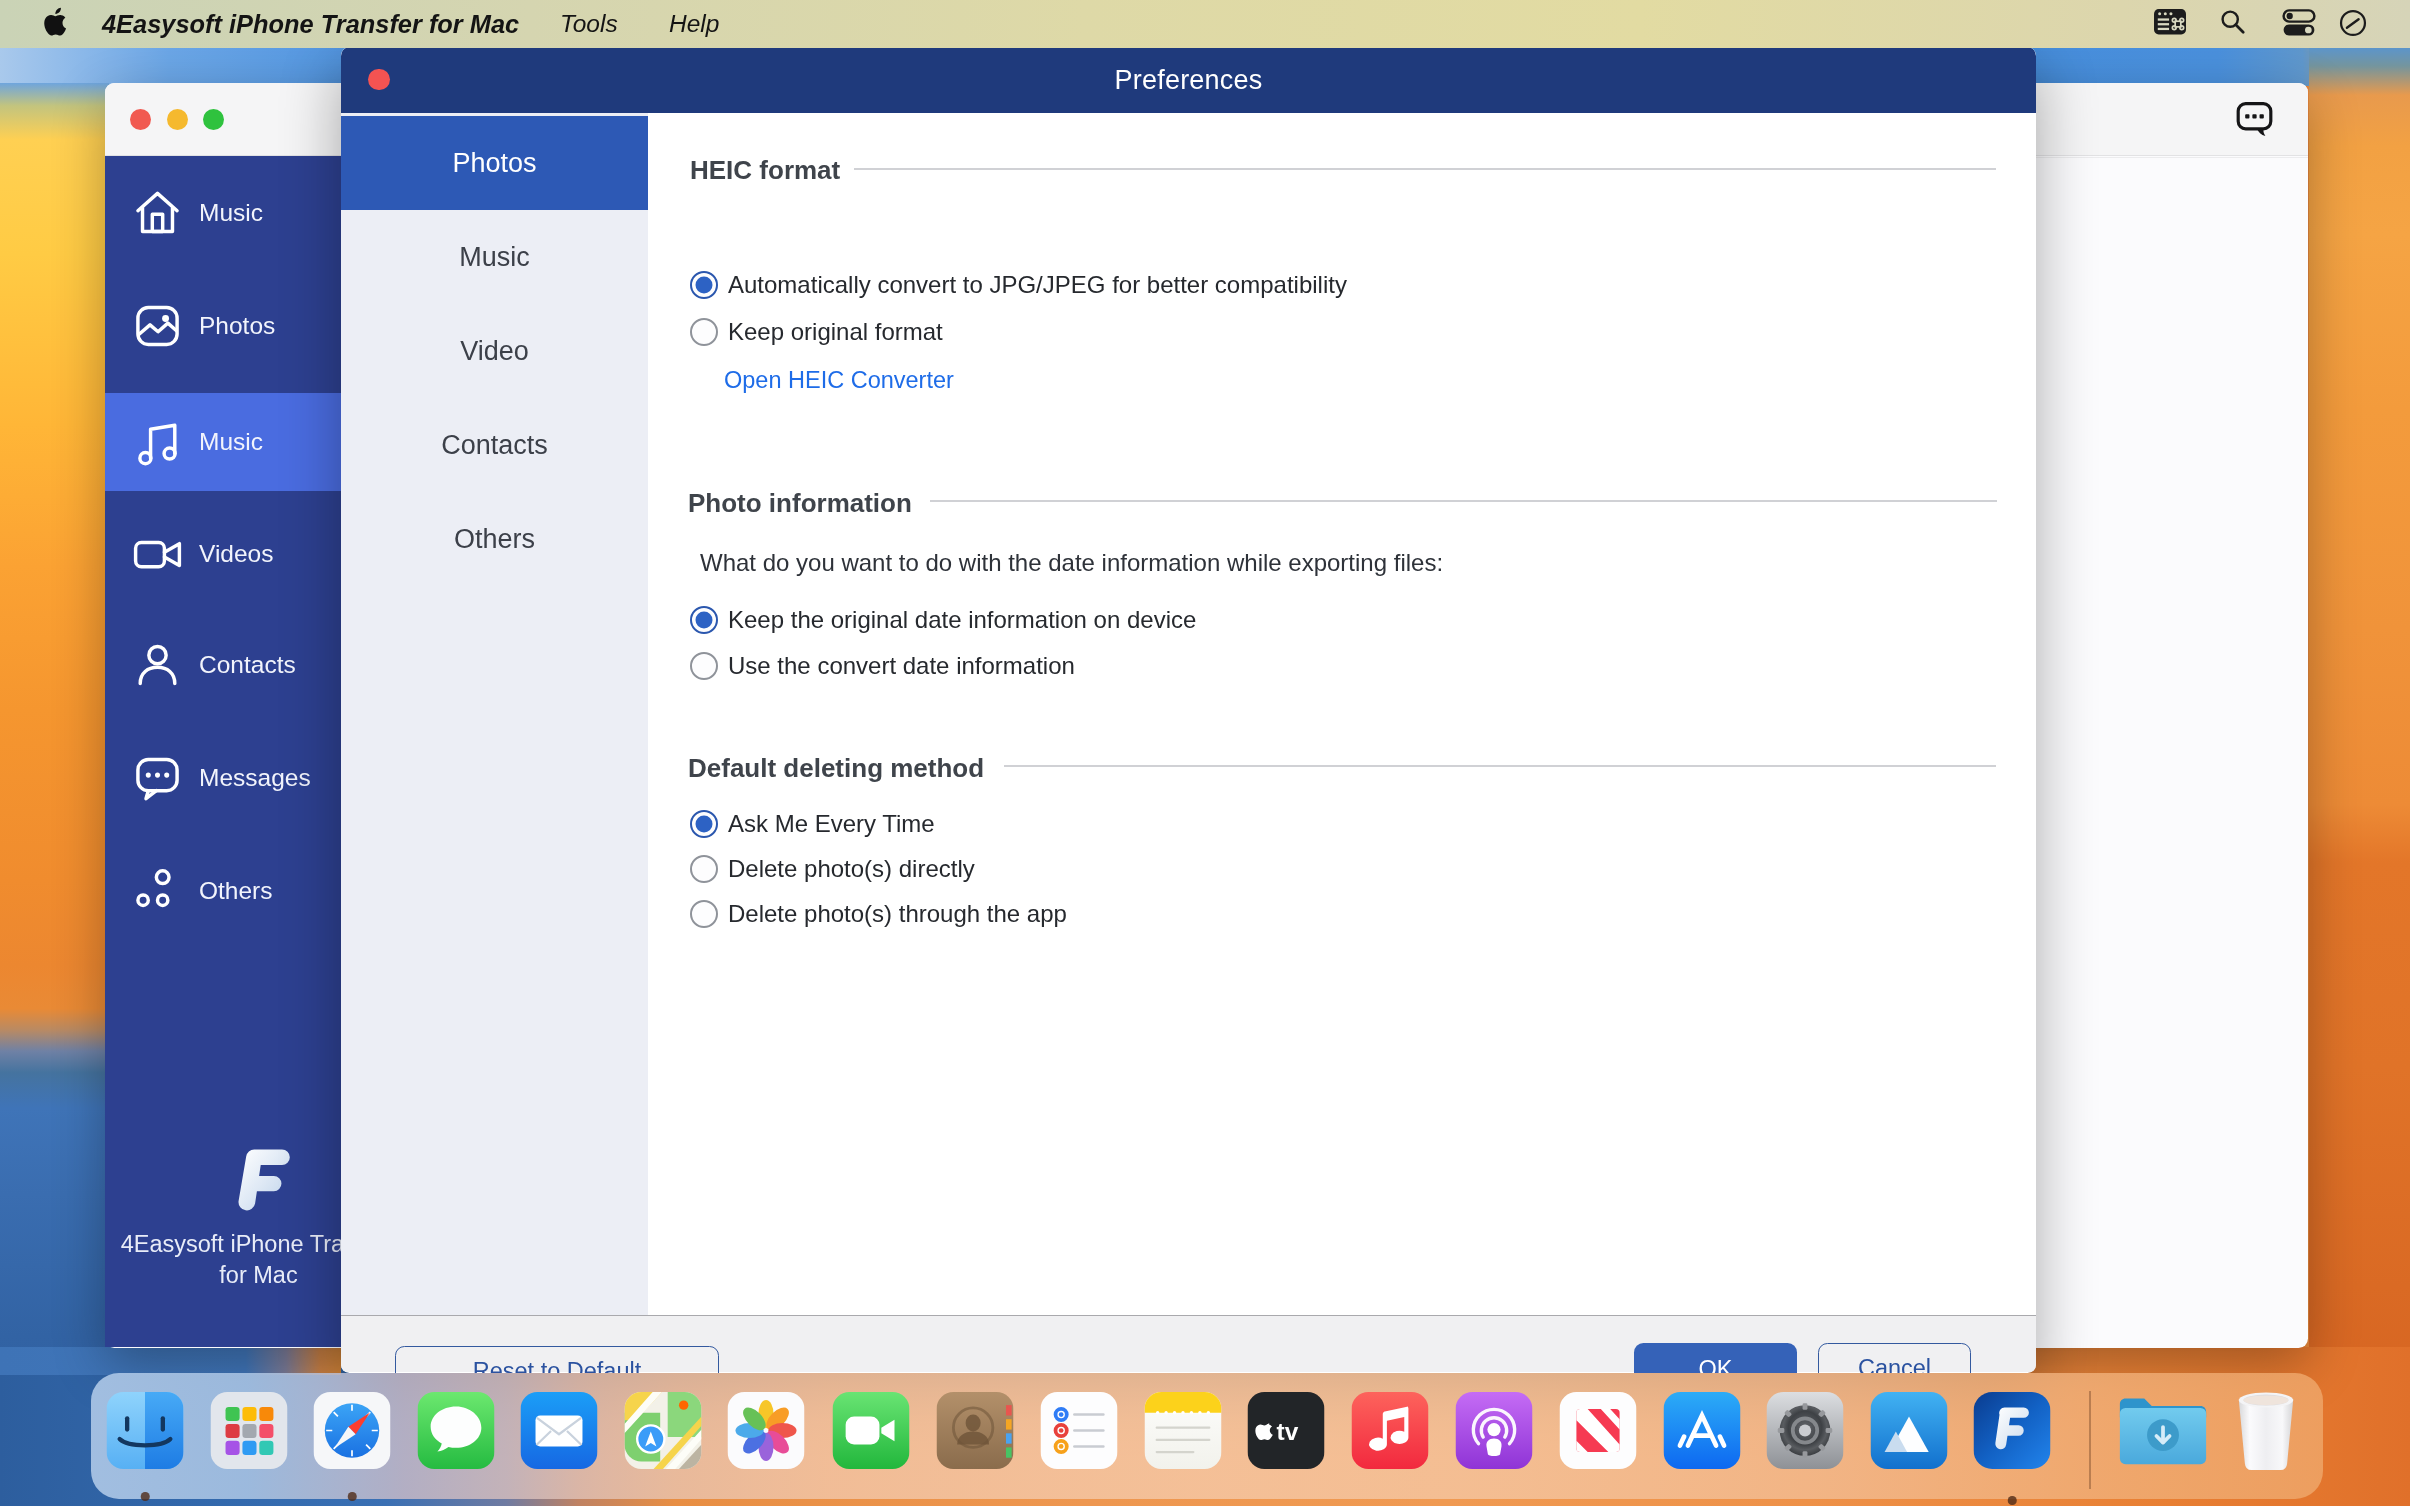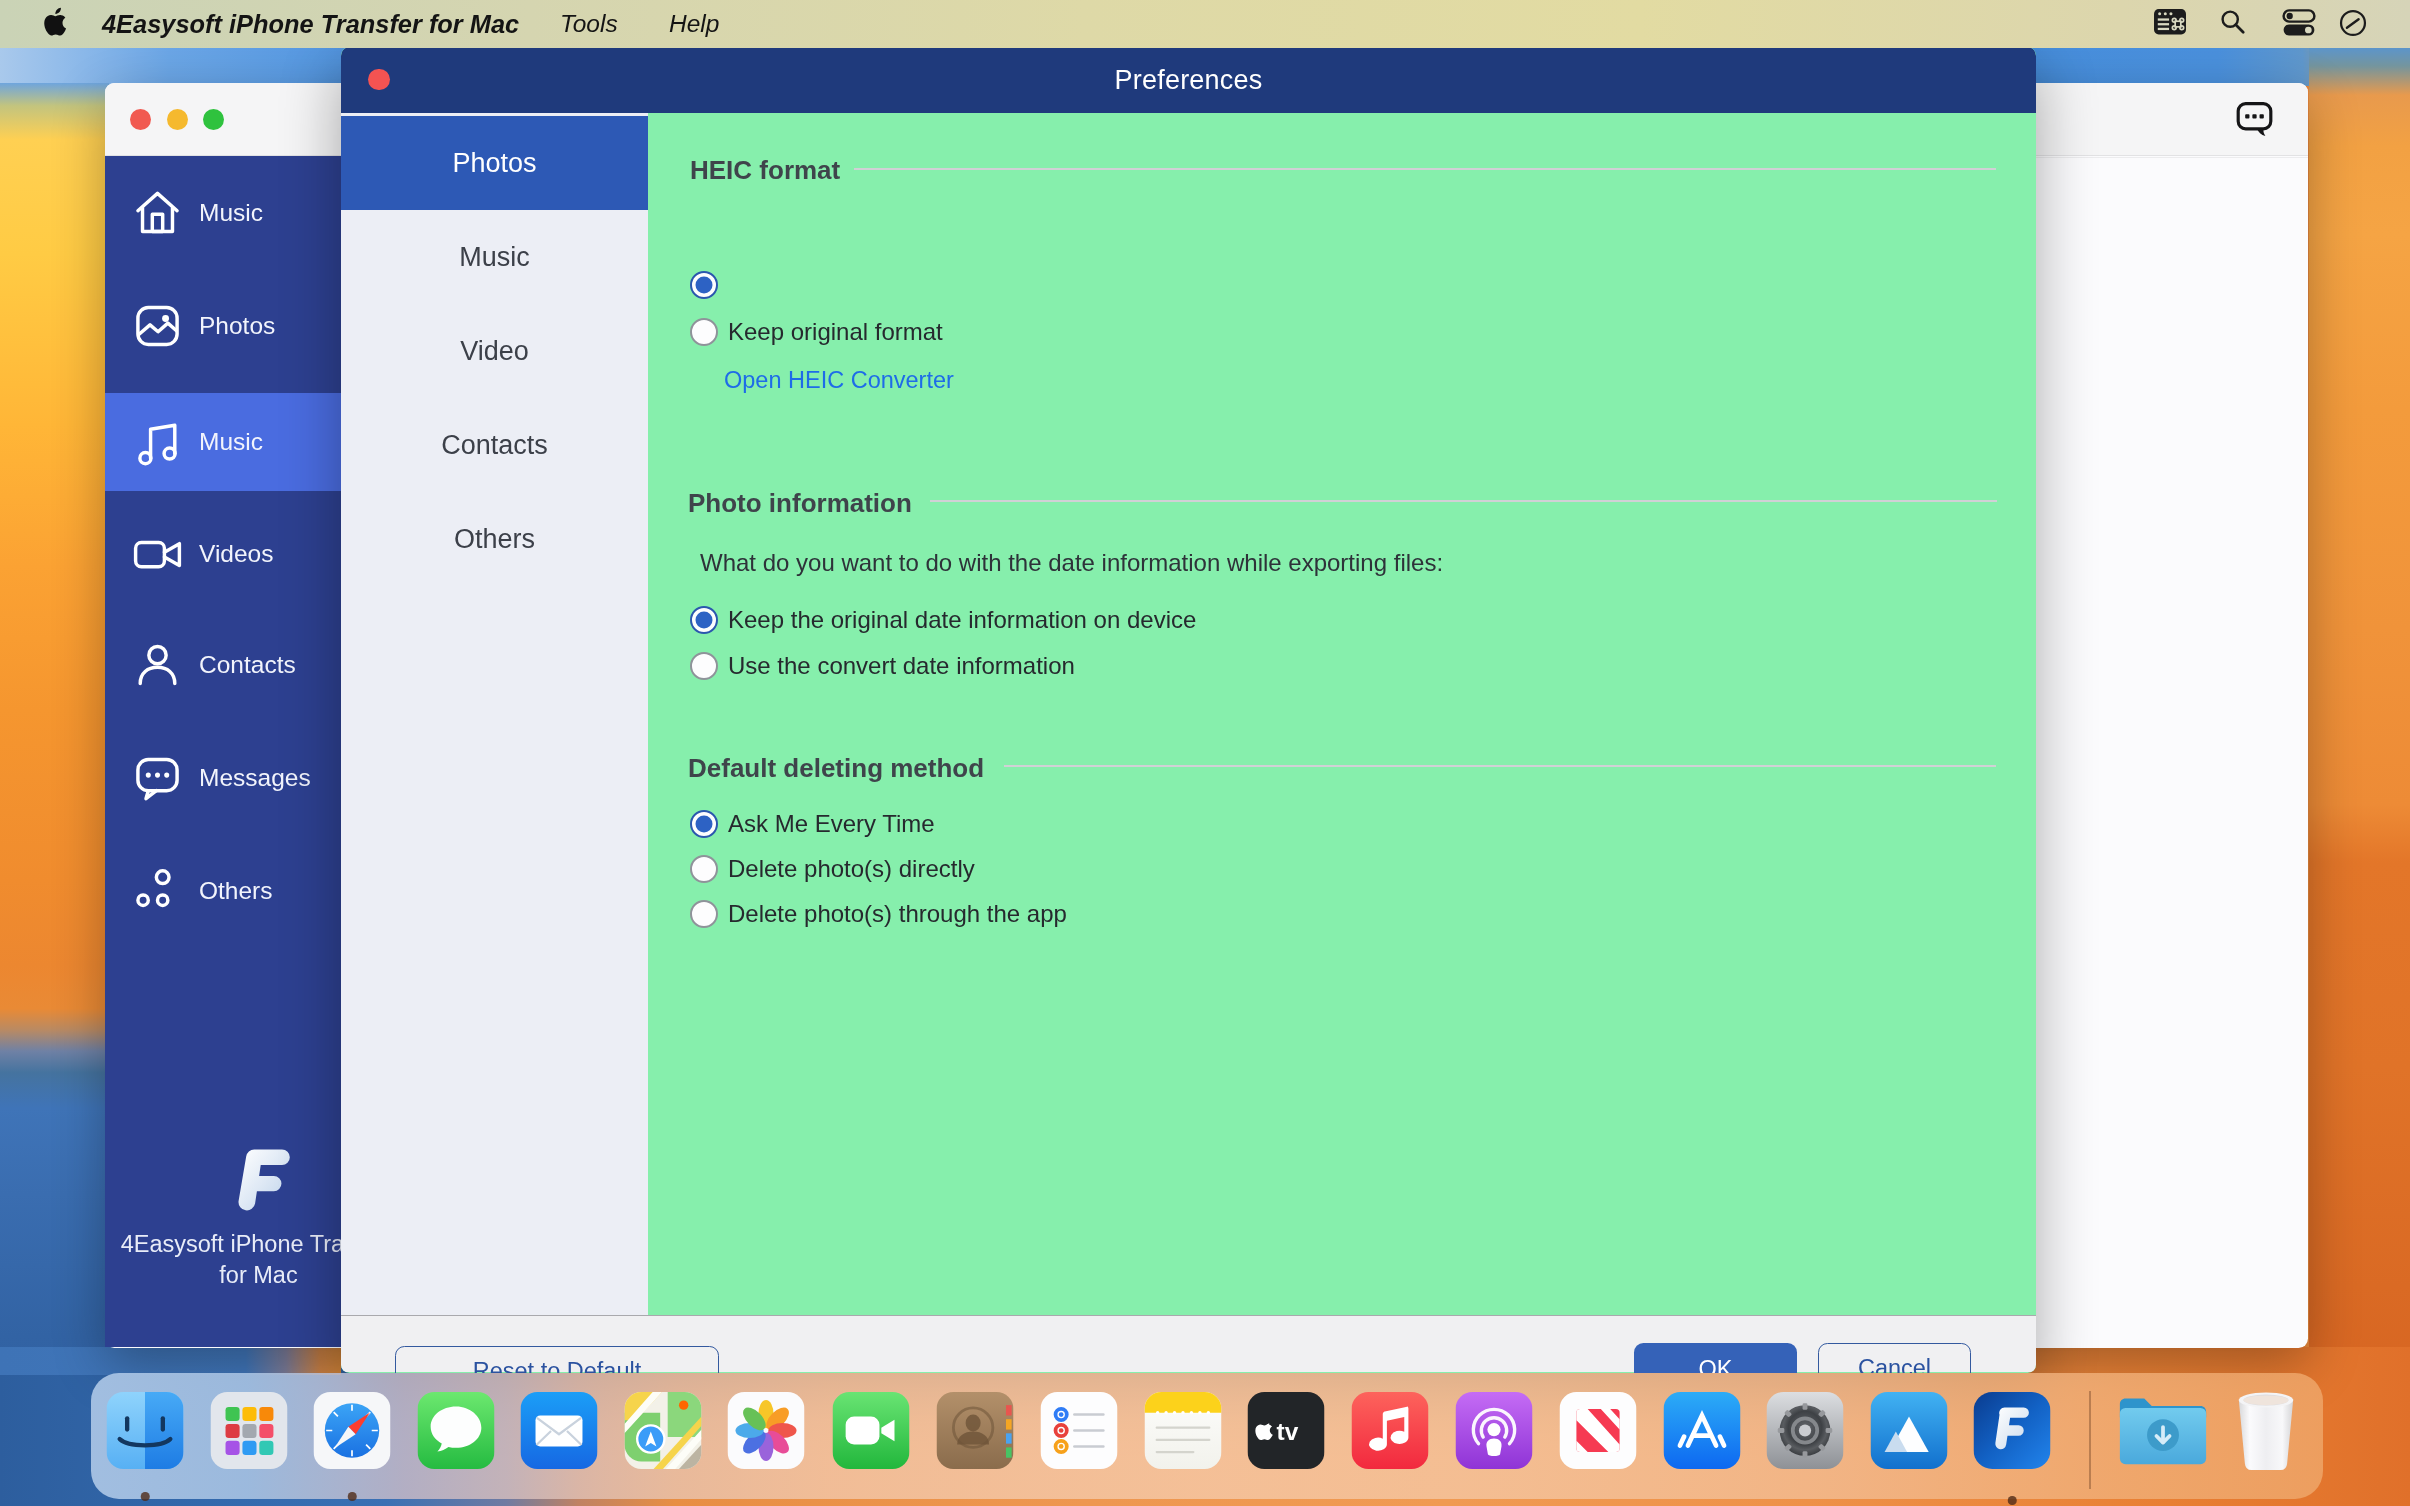--- a/index.html
+++ b/index.html
@@ -29,21 +29,21 @@
   #win .titlebar { position:absolute; left:0; top:0; width:100%; height:73px; background:#f5f5f6;
     border-radius:9.4px 9.4px 0 0; border-bottom:0.9px solid #e2e2e4; }
   .tl { position:absolute; top:26px; width:21px; height:21px; border-radius:50%; }
   #win .sep2 { position:absolute; left:1930px; top:74px; width:273px; height:0.9px; background:#ececee; }
   #sidebar { position:absolute; left:0; top:73px; width:307px; height:1191px; background:#2d4090; overflow:hidden; }
   .srow { position:absolute; left:0; width:307px; height:98px; }
   .srow .ic { position:absolute; left:26px; top:50%; transform:translateY(-50%); width:53px; height:53px; }
   .srow .lb { position:absolute; left:94px; top:50%; transform:translateY(-50%); font-size:24.5px; color:#f2f4fc; }
 
   
-  #dlg { left:341px; top:47px; width:1695px; height:1326px; background:#86efac; border-radius:8.5px; overflow:hidden;
+  #dlg { left:341px; top:47px; width:1695px; height:1326px; background:#ffffff; border-radius:8.5px; overflow:hidden;
     box-shadow:0 19px 61px rgba(0,0,0,.33); }
   #dlg .tbar { position:absolute; left:0; top:0; width:100%; height:66px; background:#1f3a7c; border-radius:8.5px 8.5px 0 0; }
   #dlg .tbar .ttl { position:absolute; left:0; top:50%; transform:translateY(-50%); width:100%; text-align:center;
     color:#fff; font-size:27px; font-weight:500; letter-spacing:0.2px; }
   #dlg .close { position:absolute; left:27px; top:21.7px; width:21.7px; height:21.7px; border-radius:50%; background:#f45352; }
   #dside { position:absolute; left:0; top:66px; width:307px; height:1202px; background:#eceef5; padding-top:2.8px; }
   #dside .row { height:94px; line-height:94px; text-align:center; font-size:27px; color:#3c4049; }
   #dside .row.sel { background:#2d59b5; color:#fff; }
   #dfoot { position:absolute; left:0; top:1268px; width:1695px; height:57px; background:#f0f0f2; border-top:0.9px solid #a9a9ad; }
   .btn { position:absolute; height:53px; border-radius:9.4px; font-size:23.5px; text-align:center; line-height:49px; }
@@ -187,20 +187,21 @@
     <div class="row sel">Photos</div>
     <div class="row">Music</div>
     <div class="row">Video</div>
     <div class="row">Contacts</div>
     <div class="row">Others</div>
   </div>
 
   <div class="h1" style="left:349px;top:123px;">HEIC format</div>
   <div class="rule" style="left:513px;top:121px;width:1142px;"></div>
   <div class="radio on" style="left:363px;top:238px;"></div>
+  <div class="rlabel" style="left:387px;top:238px;">Automatically convert to JPG/JPEG for better compatibility</div>
   <div class="radio" style="left:363px;top:285px;"></div>
   <div class="rlabel" style="left:387px;top:285px;">Keep original format</div>
   <div class="link" style="left:383px;top:333px;">Open HEIC Converter</div>
 
   <div class="h1" style="left:347px;top:456px;">Photo information</div>
   <div class="rule" style="left:589px;top:453px;width:1067px;"></div>
   <div class="prompt" style="left:359px;top:516px;">What do you want to do with the date information while exporting files:</div>
   <div class="radio on" style="left:363px;top:573px;"></div>
   <div class="rlabel" style="left:387px;top:573px;">Keep the original date information on device</div>
   <div class="radio" style="left:363px;top:619px;"></div>

